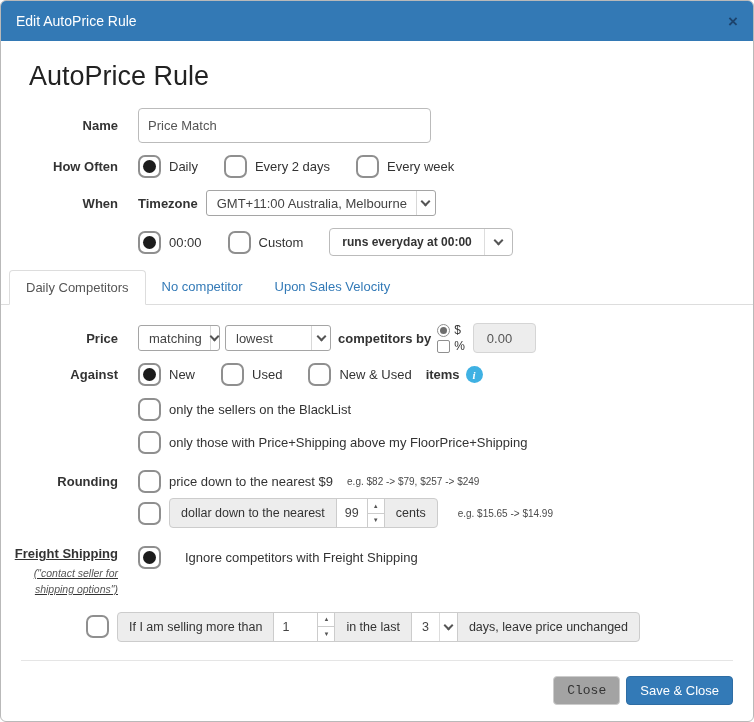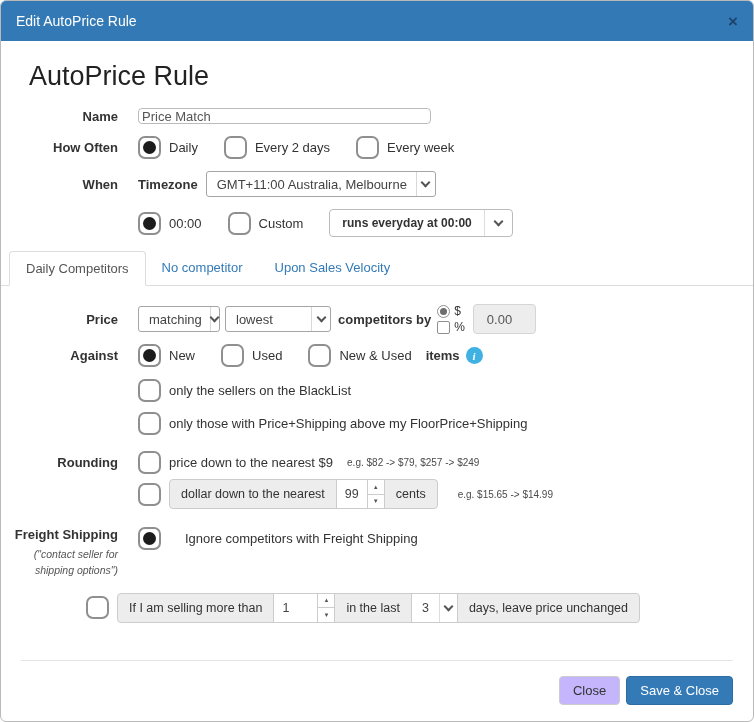--- a/index.html
+++ b/index.html
@@ -29,21 +29,21 @@
         display:inline-flex; align-items:center; justify-content:center; flex:none; cursor:pointer; }
   .cb.on::after { content:""; width:13px; height:13px; border-radius:50%; background:#1c1c1c; }
 
   
   .r-sm { width:13px; height:13px; border:1px solid #8f8f8f; border-radius:50%; background:#fff;
           display:inline-flex; align-items:center; justify-content:center; flex:none; cursor:pointer; }
   .r-sm.on::after { content:""; width:7px; height:7px; border-radius:50%; background:#6e6e6e; }
   .c-sm { width:13px; height:13px; border:1px solid #8f8f8f; border-radius:2px; background:#fff; flex:none; cursor:pointer; }
 
   
-  .txt { height:16px; border:1px solid #bbb; border-radius:4px; padding:0 3px; font-size:13px;
+  .txt { height:35px; border:1px solid #bbb; border-radius:4px; padding:0 9px; font-size:13px;
          color:#555; font-family:"Liberation Sans", sans-serif; width:293px; }
 
   
   .sel { display:inline-flex; align-items:center; justify-content:space-between; border:1px solid #a5a5a5;
          border-radius:3px; background:#fff; height:26px; padding-left:10px; cursor:pointer; color:#444; }
   .sel .az { width:19px; height:100%; display:flex; align-items:center; justify-content:center;
              border-left:1px solid #d8d8d8; margin-left:8px; }
   .chev { width:7px; height:7px; border-right:2px solid #555; border-bottom:2px solid #555;
           transform:rotate(45deg); margin-top:-3px; }
 
@@ -86,32 +86,32 @@
   .spin .btns span { flex:1; display:flex; align-items:center; justify-content:center; font-size:6px;
                      color:#555; cursor:pointer; }
   .spin .btns span:first-child { border-bottom:1px solid #ccc; }
 
   .wsel { display:inline-flex; align-items:center; background:#fff; height:100%; cursor:pointer; }
   .wsel .v { padding:0 10px; color:#444; }
   .wsel .az { width:18px; height:100%; display:flex; align-items:center; justify-content:center;
               border-left:1px solid #ddd; }
 
   
-  .flab { width:117px; flex:none; margin-right:20px; text-align:right; }
+  .flab { width:117px; flex:none; margin-right:20px; text-align:right;text-decoration:underline; }
   .flab .t { font-weight:bold; }
   .flab .s { font-size:10.5px; font-style:italic; color:#555; margin-top:5px; line-height:1.5; }
   .fcol { display:flex; flex-direction:column; gap:8px; }
   .frow { display:flex; align-items:center; gap:24px; }
 
   
   .footer { border-top:1px solid #e5e5e5; margin:14px 20px 0; padding:15px 0 16px;
             display:flex; justify-content:flex-end; gap:6px; flex:none; }
   .btn { height:29px; padding:0 13px; border-radius:4px; font-size:13px; cursor:pointer;
          font-family:"Liberation Sans", sans-serif; }
-  .btn.light { background:#c4b5fd; border:1px solid #ccc; color:#333; }
+  .btn.light { background:#a3a3a3; border:1px solid #ccc; color:#333;font-family:Liberation Mono, monospace; }
   .btn.primary { background:#337ab7; border:1px solid #2e6da4; color:#fff; }
 
   .ml137 { margin-left:137px; }
 </style>
 </head>
 <body>
 
 <div class="modal">
 
   <div class="hdr">

